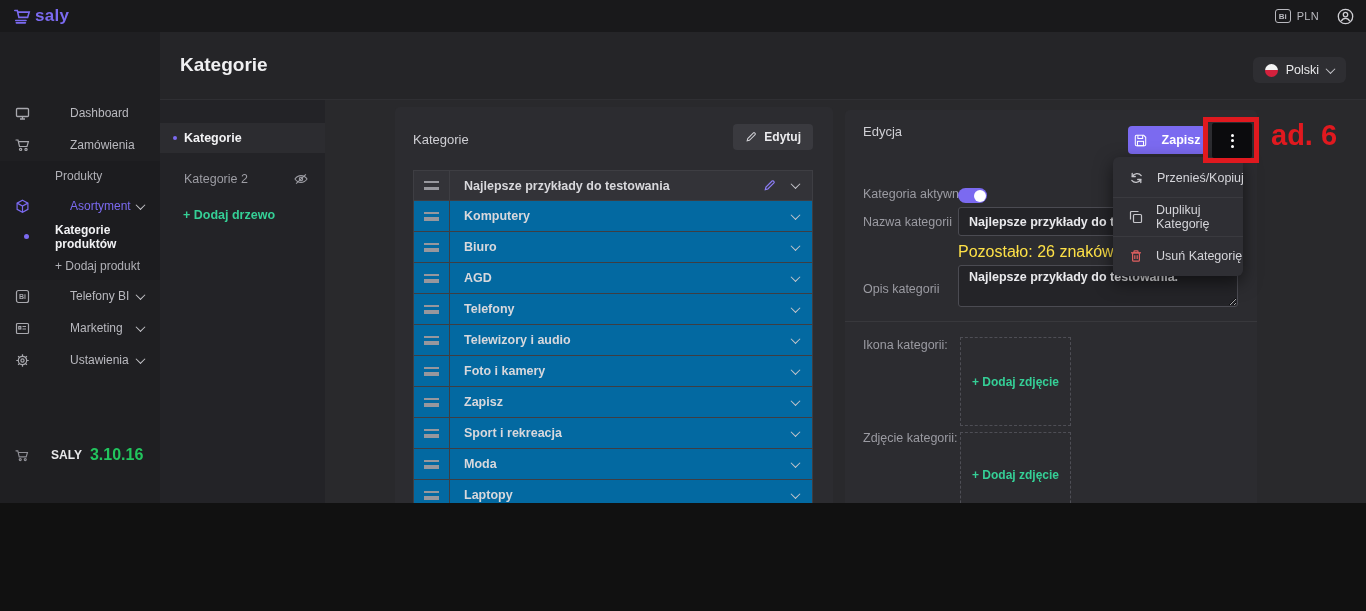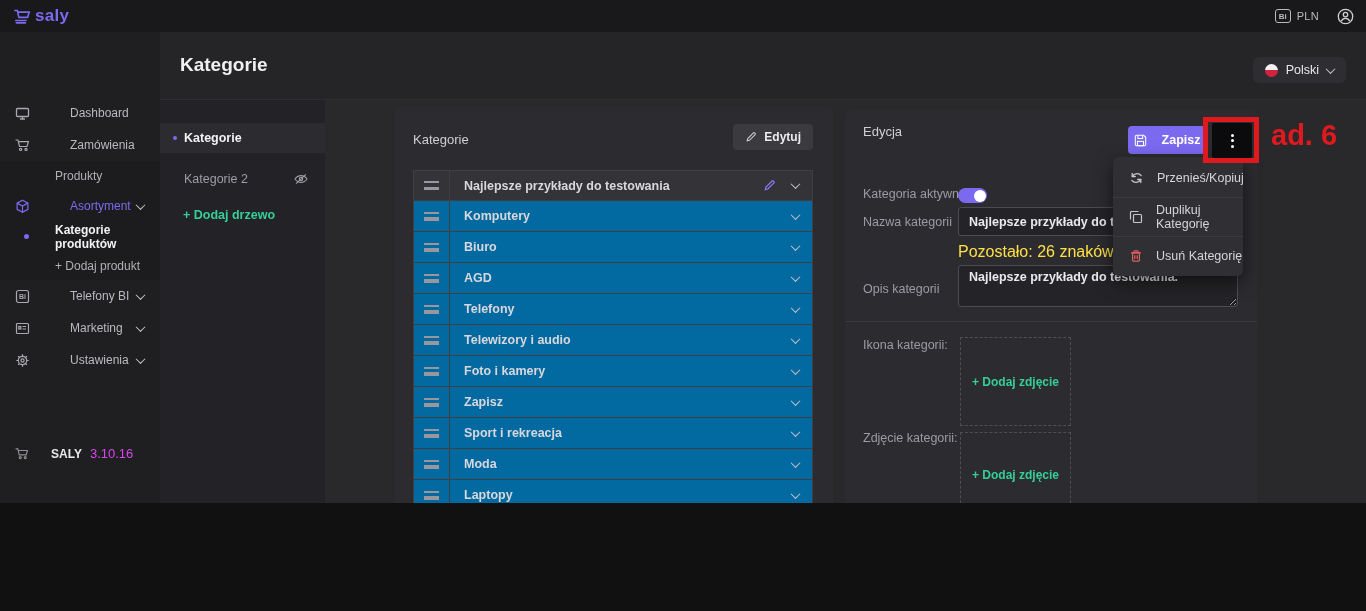--- a/index.html
+++ b/index.html
@@ -23,21 +23,21 @@
   .nav-item .lbl { margin-left:70px; font-weight:400; }
   .nav-item .chev { position:absolute; right:16px; }
   .nav-group { background:#1c1c1f; }
   .nav-item.active { color:#7b6af0; }
   .nav-sub { height:29px; }
   .nav-sub .lbl { margin-left:55px; font-weight:400; color:#b0b0b6; }
   .nav-sub.sel .lbl { font-weight:700; color:#f2f2f4; }
   .dot { position:absolute; left:24px; width:5px; height:5px; border-radius:50%; background:#7b6af0; }
   .side-footer { position:absolute; left:15px; top:414px; display:flex; align-items:center; gap:8px; }
   .side-footer .brand { color:#e8e8ea; font-weight:700; font-size:12px; margin-left:14px; }
-  .side-footer .ver { color:#d946ef; font-weight:400; font-size:13px; }
+  .side-footer .ver { color:#22c55e; font-weight:700; font-size:16px; }
 
   
   .pagehead { position:absolute; left:160px; top:32px; width:1206px; height:68px; background:#252528; border-bottom:1px solid #2f2f33; z-index:2; }
   .page-title { position:absolute; left:20px; top:22px; font-size:19px; font-weight:700; color:#f0f0f2; }
   .lang-btn { position:absolute; right:20px; top:25px; height:26px; padding:0 12px; background:#2e2e32; border-radius:6px; display:flex; align-items:center; gap:8px; cursor:pointer; color:#e8e8ea; font-size:12.5px; }
   .flag { width:13px; height:13px; border-radius:50%; background:linear-gradient(#f4f4f4 50%, #d4213d 50%); }
 
   
   .tree { position:absolute; left:160px; top:100px; width:165px; height:511px; background:#232327; z-index:1; }
   .tree-item { position:relative; height:30px; display:flex; align-items:center; cursor:pointer; color:#9d9da4; }

